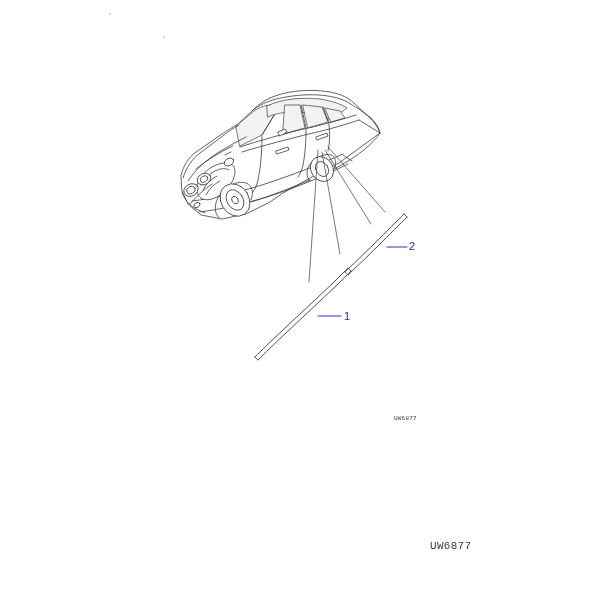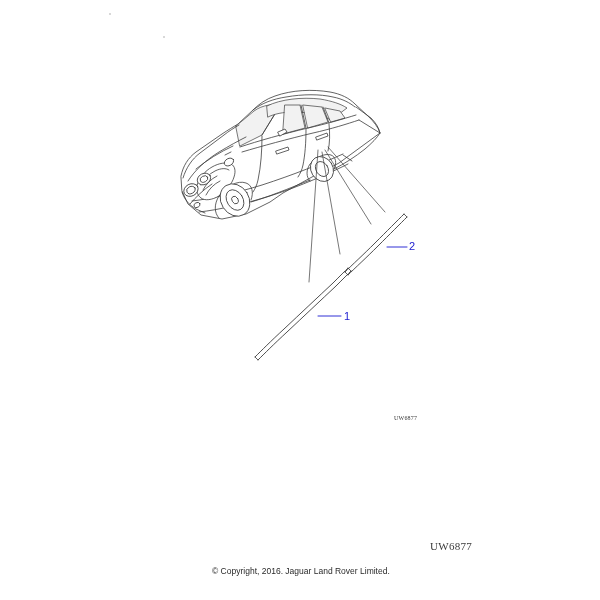--- a/index.html
+++ b/index.html
@@ -36,21 +36,21 @@
     color: #1a1ad0;
     font-weight: 400;
     letter-spacing: 0;
     white-space: nowrap;
   }
   #callout-1 { left: 344px; top: 310px; }
   #callout-2 { left: 409px; top: 240px; }
 
   .diagram-code {
     position: absolute;
-    font-family: Liberation Serif, serif;
+    font-family: Liberation Mono, monospace;
     color: #3a3a3a;
     white-space: nowrap;
   }
   #code-small {
     left: 394px;
     top: 415px;
     font-size: 6px;
     letter-spacing: 0.2px;
   }
   #code-large {
@@ -209,17 +209,16 @@
       </g>
     </g>
   </svg>
 
   <div class="callout-label" id="callout-1">1</div>
   <div class="callout-label" id="callout-2">2</div>
 
   <div class="diagram-code" id="code-small">UW6877</div>
   <div class="diagram-code" id="code-large">UW6877</div>
 
-  <div id="copyright-notice">© Copyright, 2016. Jaguar Land Rover Limited.</div>
 
   <div class="speck" id="speck-a"></div>
   <div class="speck" id="speck-b"></div>
 </div>
 
 </body></html>

